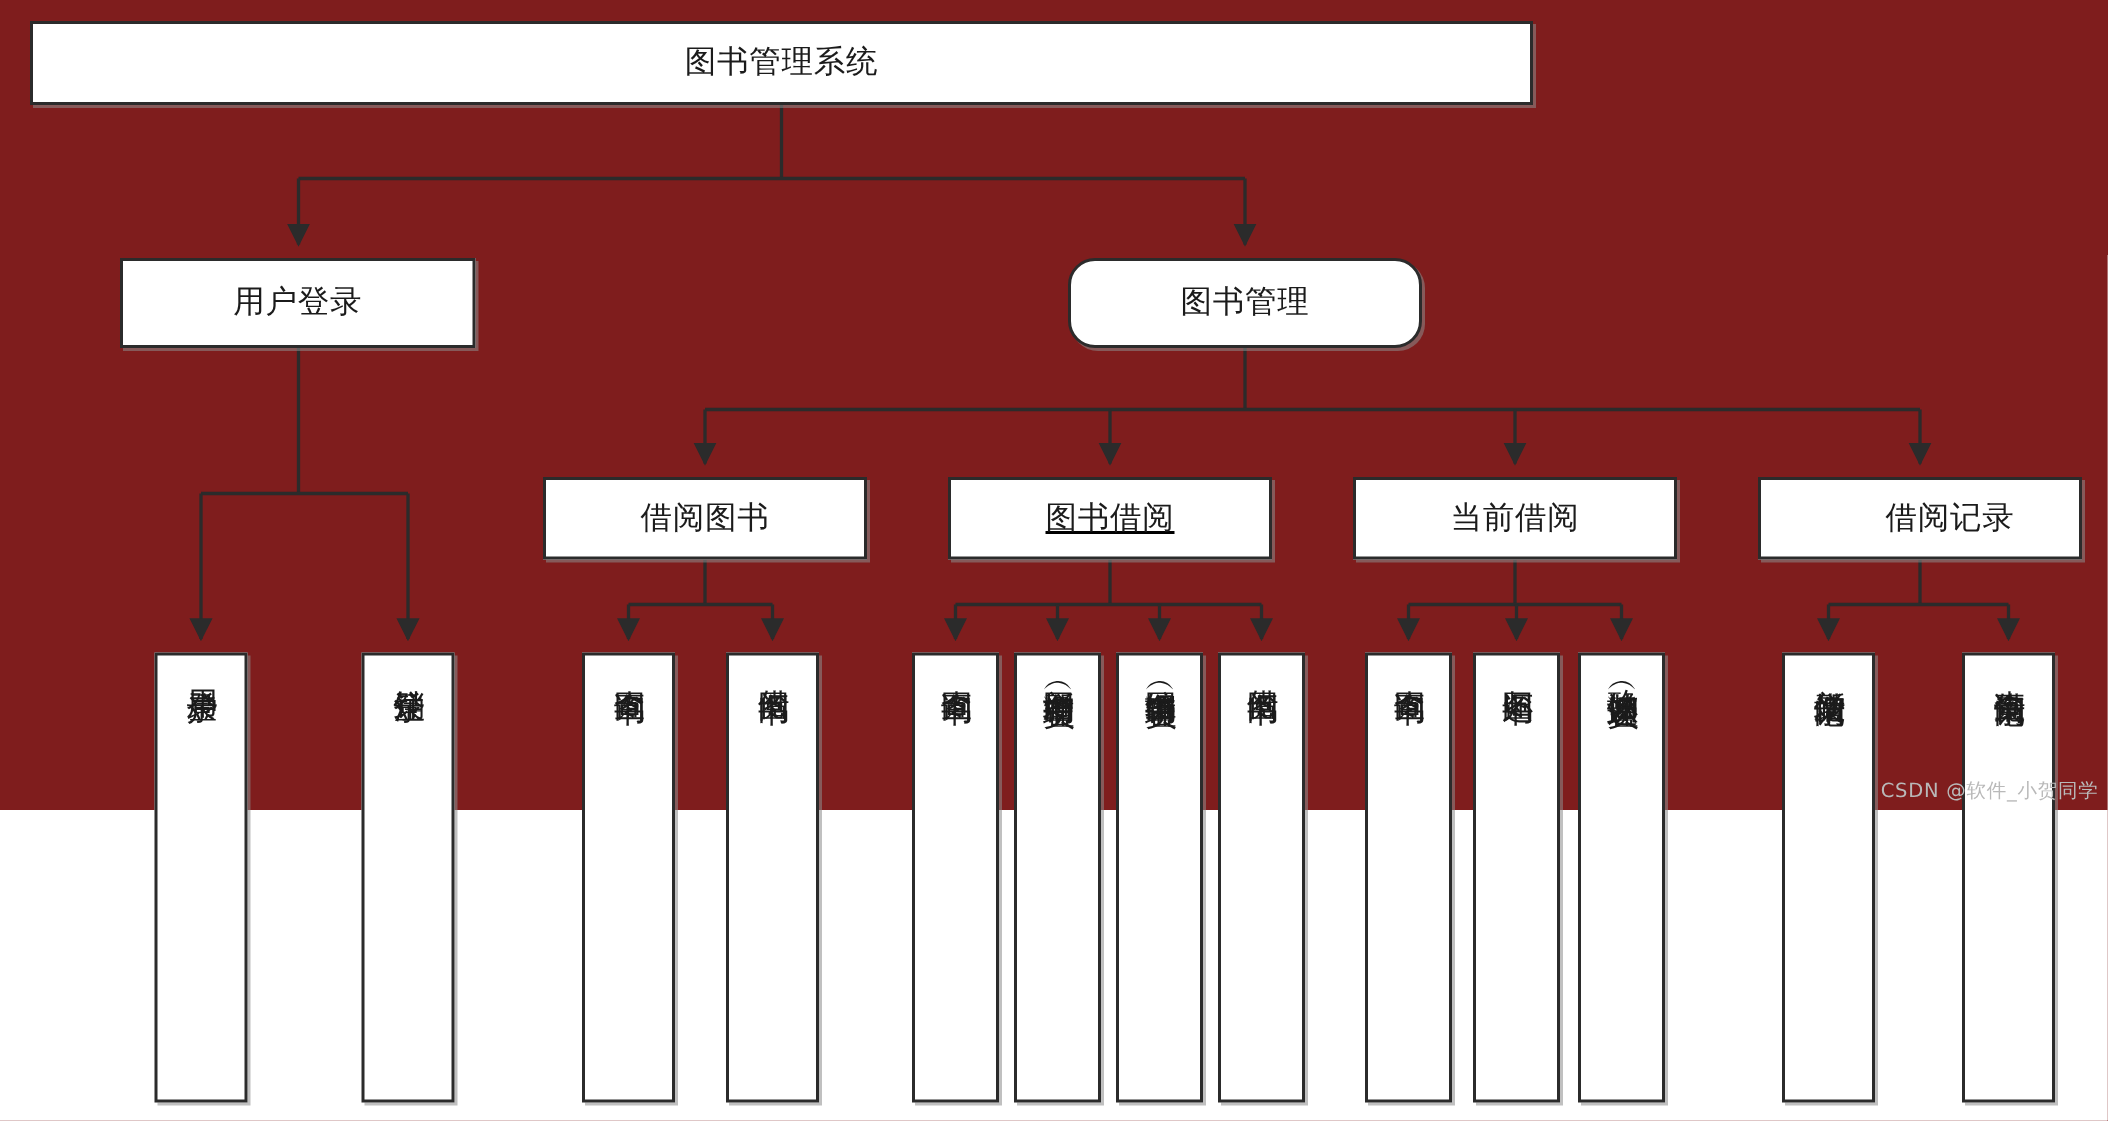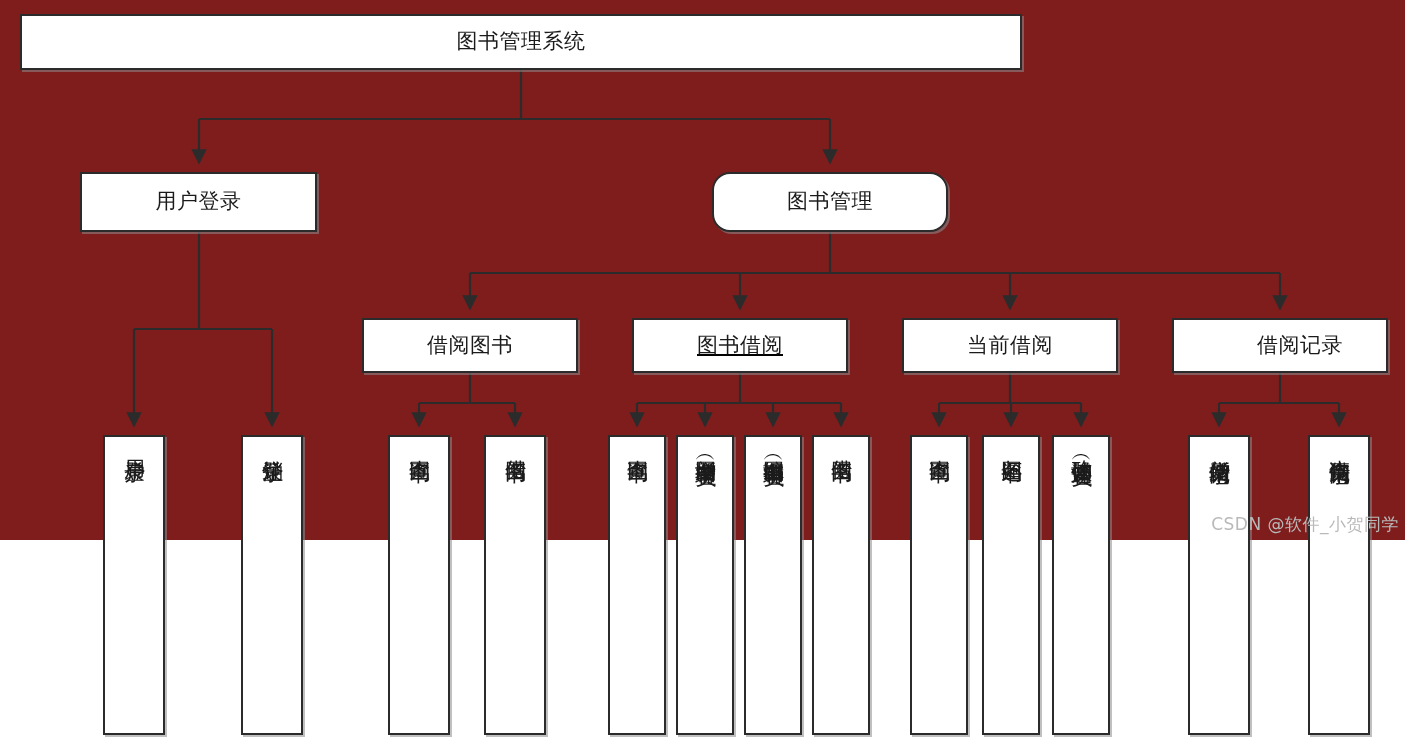--- a/index.html
+++ b/index.html
@@ -55,21 +55,21 @@
     font-size: 21px;
     line-height: 1.32;
     letter-spacing: 1px;
     white-space: normal;
     max-height: 288px;
   }
   #watermark {
     position: absolute;
     right: 6px;
     bottom: 4px;
-    font-size: 17px;
+    font-size: 13px;
     color: #b9b9b9;
     letter-spacing: 0.5px;
     white-space: nowrap;
     pointer-events: none;
   }
 </style>
 </head>
 <body>
 
 <div id="diagram-root">

